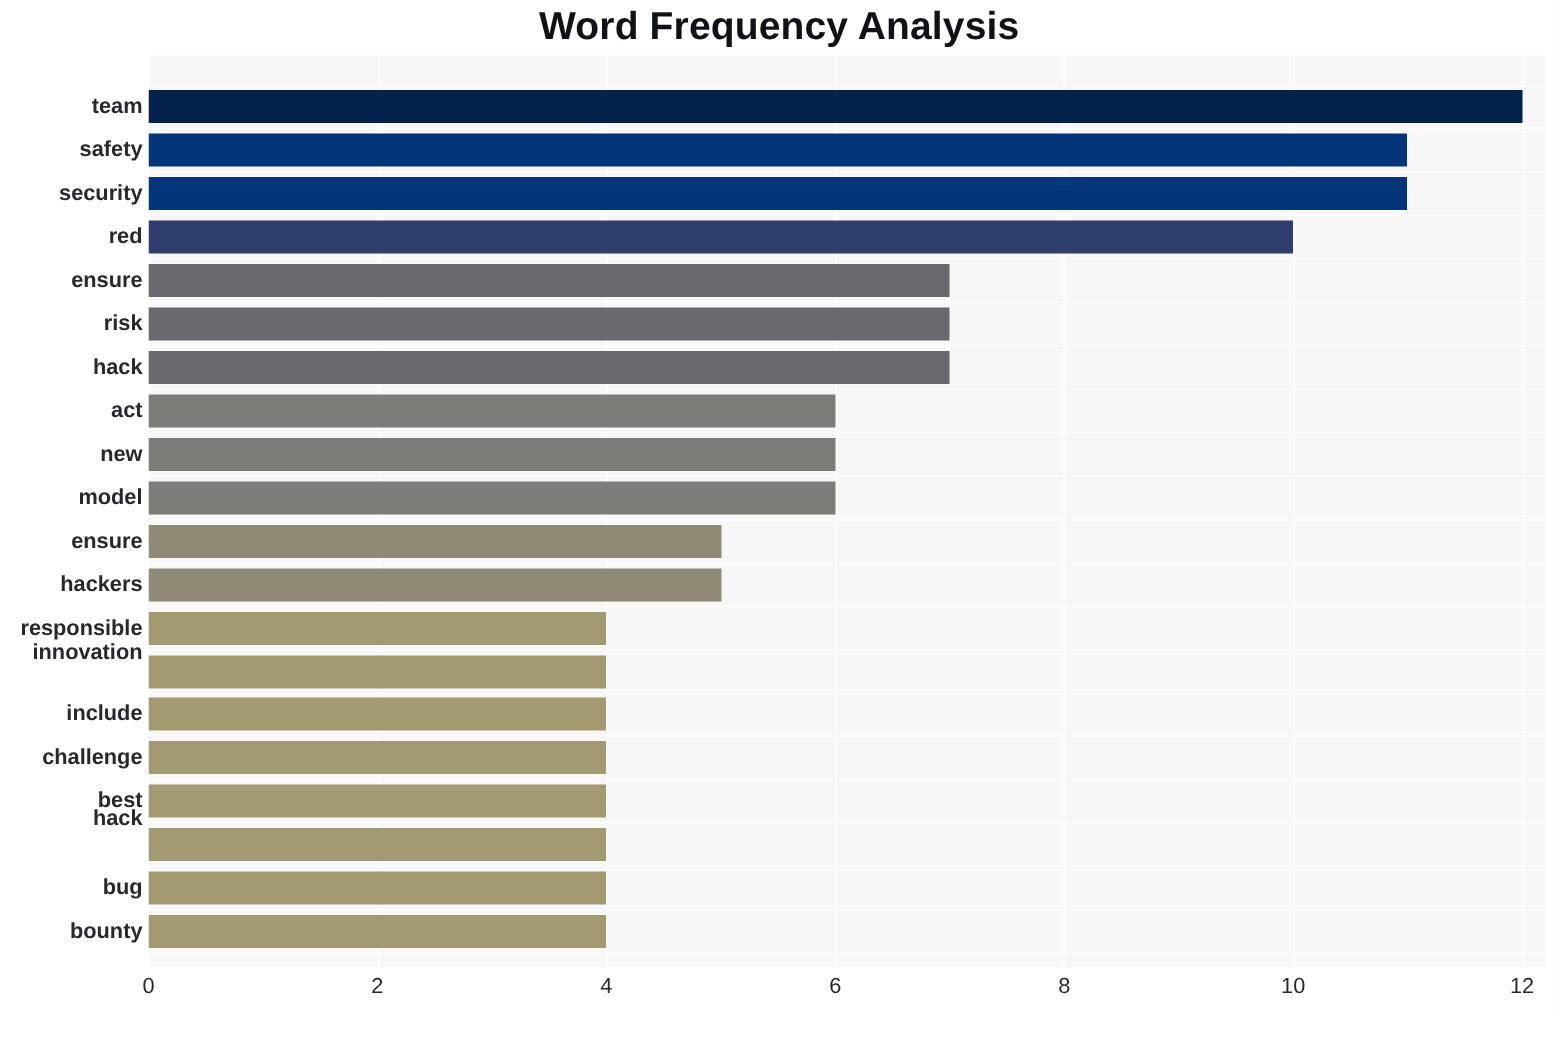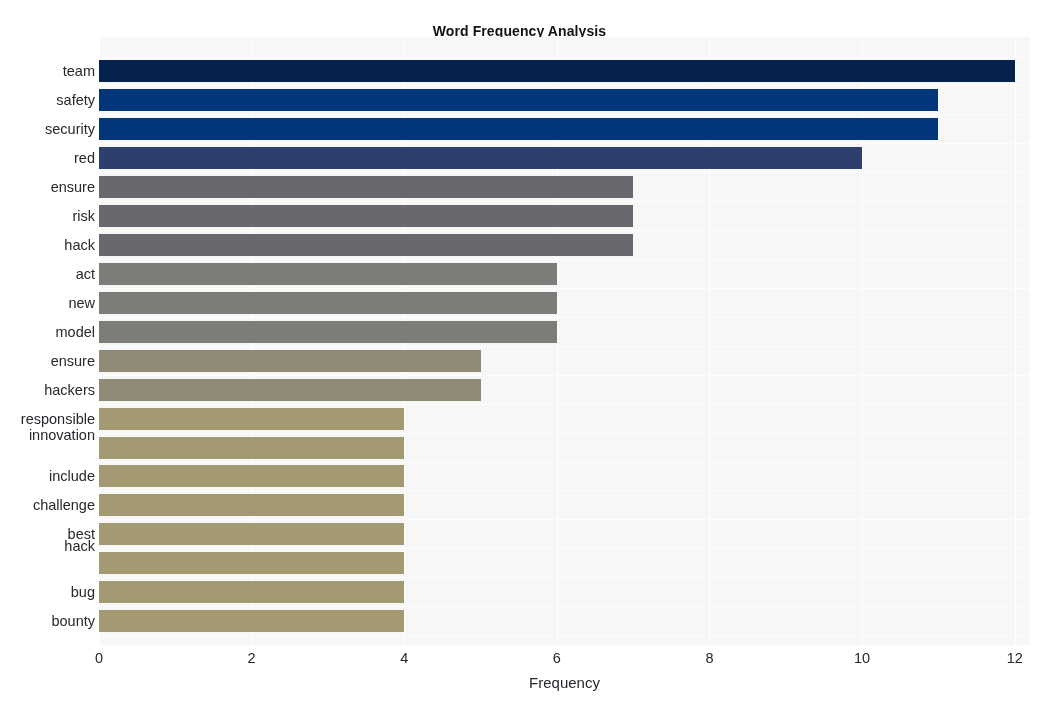--- a/index.html
+++ b/index.html
@@ -22,26 +22,25 @@
     height: 701px;
   }
 
   
   #chart-title {
     position: absolute;
     left: 0;
     top: 4px;
     width: 1039px;
     text-align: center;
-    font-size: 14px;
+    font-size: 26px;
     font-weight: bold;
     color: #0f1216;
     letter-spacing: 0.1px;
     line-height: 26px;
-    margin-top: 14px;
   }
 
   
   
   #plot-area {
     position: absolute;
     left: 99px;
     top: 37px;
     width: 931px;
     height: 608px;
@@ -82,20 +81,21 @@
     height: 18px;
     line-height: 18px;
     white-space: nowrap;
   }
   #y-axis {
     position: absolute;
     left: 0;
     top: 37px;
     width: 95px;
     height: 608px;
+    font-weight: bold;
   }
 
   
   #x-axis {
     position: absolute;
     left: 99px;
     top: 645px;
     width: 931px;
     height: 26px;
   }
@@ -211,15 +211,14 @@
   <div id="x-axis">
       <div class="xtick" style="left: 0px;">0</div>
       <div class="xtick" style="left: 152.623px;">2</div>
       <div class="xtick" style="left: 305.246px;">4</div>
       <div class="xtick" style="left: 457.869px;">6</div>
       <div class="xtick" style="left: 610.492px;">8</div>
       <div class="xtick" style="left: 763.115px;">10</div>
       <div class="xtick" style="left: 915.738px;">12</div>
     </div>
 
-  <div id="x-axis-label">Frequency</div>
 
 </div>
 
 </body></html>

